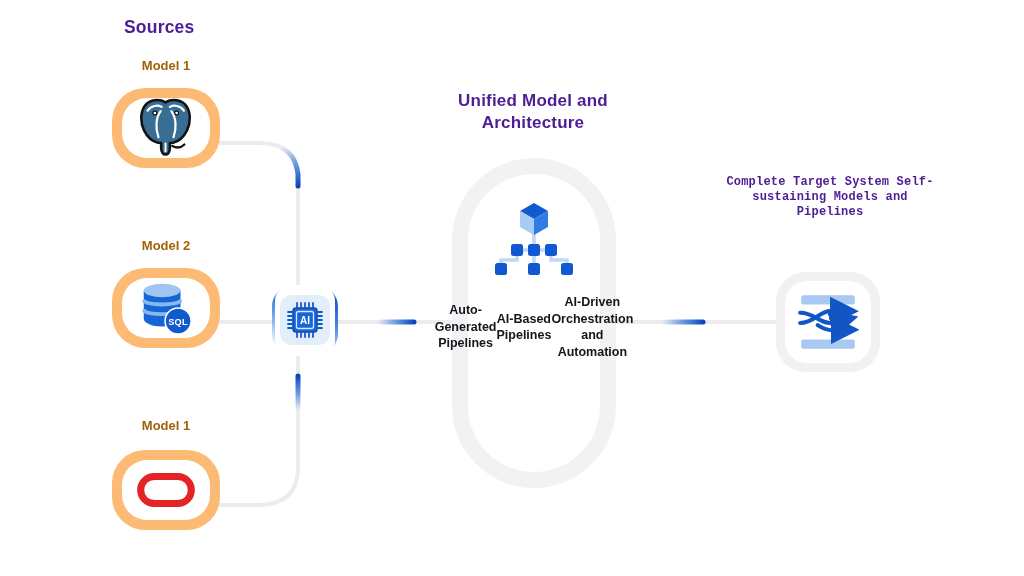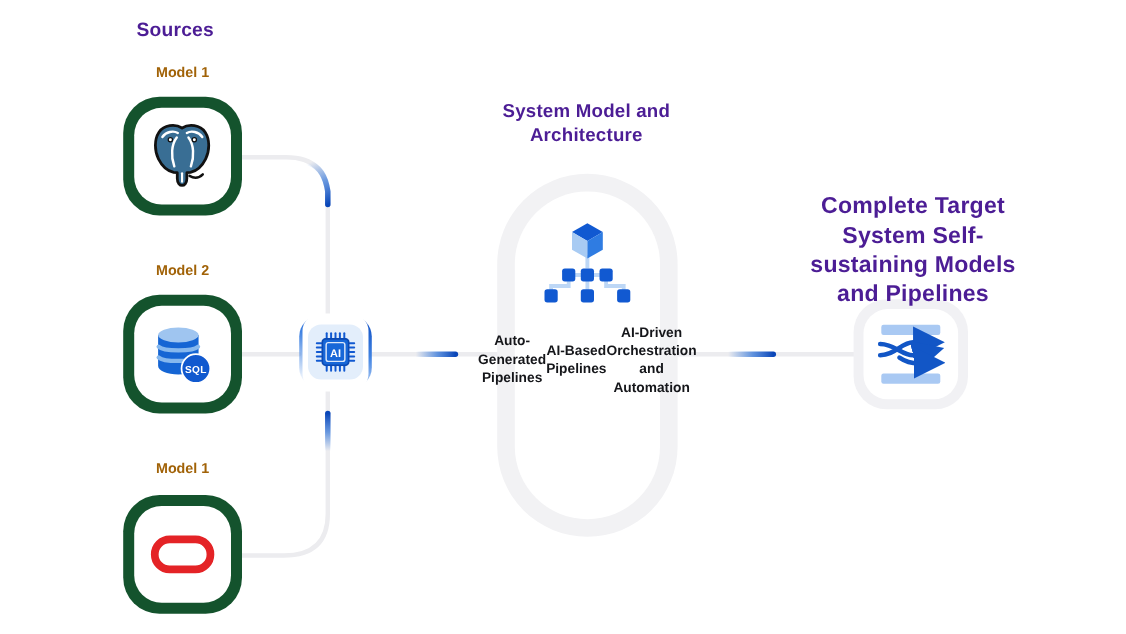--- a/index.html
+++ b/index.html
@@ -7,25 +7,25 @@
     position:relative;width:1024px;height:576px;background:#ffffff;overflow:hidden;
     font-family:"Liberation Sans","DejaVu Sans",sans-serif;color:#121318;
   }
   .wires{position:absolute;left:0;top:0;z-index:0;}
   .wire{stroke:#ececef;stroke-width:4;fill:none;stroke-linecap:round;}
   .pulse{stroke-width:5;fill:none;stroke-linecap:round;}
 
   .heading{position:absolute;font-weight:700;letter-spacing:.2px;color:#4c1d95;z-index:2;}
   .sources-heading{left:124px;top:17px;font-size:17.5px;}
   .unified-heading{left:437px;top:90px;width:192px;font-size:17px;line-height:1.3;text-align:center;}
-  .target-heading{left:721px;top:175px;width:218px;font-size:21px;line-height:1.27;text-align:center;}
+  .target-heading{left:721px;top:175px;width:218px;font-size:12px;line-height:1.27;text-align:center;font-family:Liberation Mono, monospace;}
 
   .model-label{position:absolute;left:112px;width:108px;text-align:center;font-size:13px;font-weight:700;color:#a16207;z-index:2;}
 
-  .card{position:absolute;width:108px;height:108px;background:#14532d;border-radius:33px;z-index:1;}
+  .card{position:absolute;width:108px;height:80px;background:#fdba74;border-radius:33px;z-index:1;}
   .card-face{position:absolute;inset:10px;background:#ffffff;border-radius:25px;display:flex;align-items:center;justify-content:center;}
 
   .chip-card{position:absolute;left:272px;top:287px;width:66px;height:66px;border-radius:19px;z-index:1;
     background:linear-gradient(200deg,#0a49c0 0%,#3f82e2 42%,rgba(163,198,242,0.07) 92%);
     display:flex;align-items:center;justify-content:center;}
   .chip-white{width:60px;height:71px;background:#ffffff;border-radius:16px;display:flex;align-items:center;justify-content:center;}
   .chip-face{width:50px;height:50px;background:#e3eefb;border-radius:12px;display:flex;align-items:center;justify-content:center;}
 
   .capsule{position:absolute;left:452px;top:158px;width:164px;height:330px;background:#f2f2f4;border-radius:84px;z-index:1;}
   .capsule-inner{position:absolute;inset:16px;background:#ffffff;border-radius:68px;display:flex;flex-direction:column;align-items:center;padding-top:28px;box-sizing:border-box;}
@@ -68,21 +68,21 @@
     <path class="wire" d="M220 505 H258 Q298 505 298 467 V355"></path>
     <path class="wire" d="M338 322 H452"></path>
     <path class="wire" d="M616 322 H778"></path>
     <path class="pulse" stroke="url(#g1)" d="M281 148 Q295 153 298 174 V186"></path>
     <path class="pulse" stroke="url(#g3)" d="M298 376 V410"></path>
     <path class="pulse" stroke="url(#g4)" d="M378 322 H414"></path>
     <path class="pulse" stroke="url(#g5)" d="M662 322 H703"></path>
   </svg>
 
   <div class="heading sources-heading">Sources</div>
-  <div class="heading unified-heading">System Model and Architecture</div>
+  <div class="heading unified-heading">Unified Model and Architecture</div>
   <div class="heading target-heading">Complete Target System Self-sustaining Models and Pipelines</div>
 
   <div class="model-label" style="top:58px">Model 1</div>
   <div class="model-label" style="top:238px">Model 2</div>
   <div class="model-label" style="top:418px">Model 1</div>
 
   <div class="card" style="left:112px;top:88px">
     <div class="card-face">
       <svg width="62" height="60" viewBox="0 0 64 62">
         <path d="M31.5 4.5 C25 0.5 14.5 1.5 9.8 8.5 C5.2 15.5 5.6 26 9.3 33.5 C12.6 40.2 18.2 45 23.6 46.2 L27 46.5 L27 52 C27 56.5 29.5 58.5 31.5 58.5 C33.5 58.5 36 56.5 36 52 L36 46.5 L39.4 46.2 C44.8 45 50.4 40.2 53.7 33.5 C57.4 26 57.8 15.5 53.2 8.5 C48.5 1.5 38 0.5 31.5 4.5 Z" fill="#396e94" stroke="#111111" stroke-width="2.6" stroke-linejoin="round"></path>

